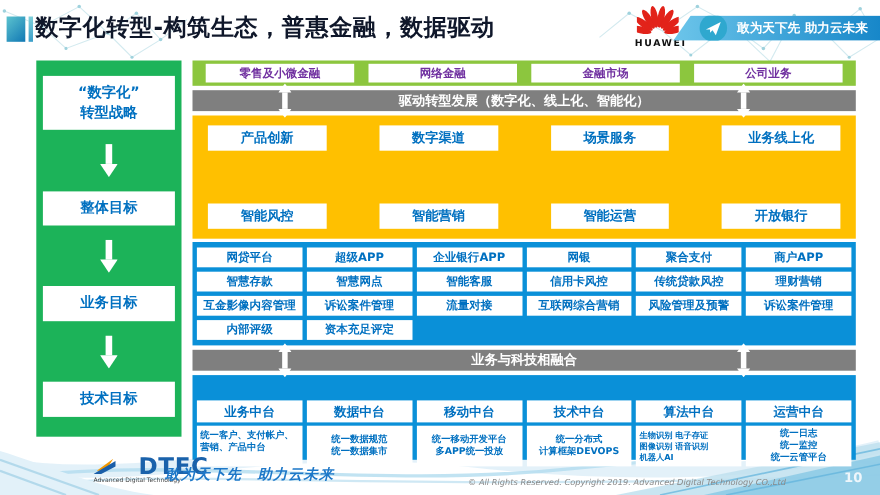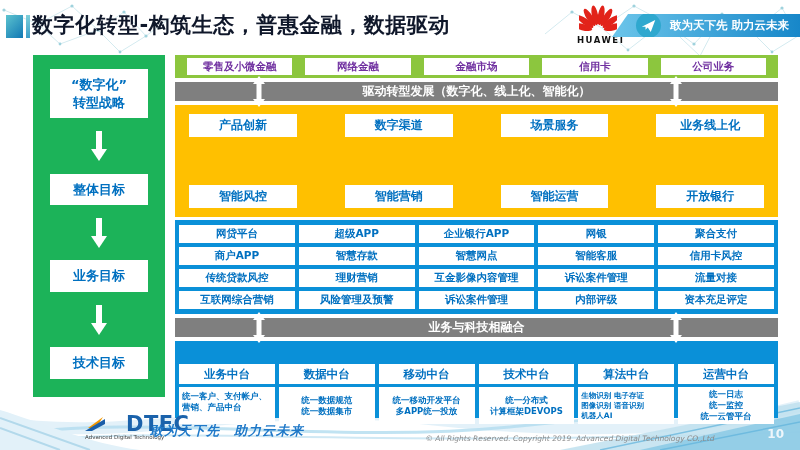--- a/index.html
+++ b/index.html
@@ -25,21 +25,21 @@
     background:linear-gradient(90deg,#6cc5ea,#1787c9);
     clip-path:polygon(16px 0, 100% 0, 100% 100%, 0 100%);
     display:flex; align-items:center; }
   .banner-circle { position:absolute; left:24px; top:-1px; width:25px; height:25px; border-radius:50%;
     background:#2fa8cf; display:flex; align-items:center; justify-content:center; }
   .banner-slogan { margin-left:58px; color:#fff; font-size:11.5px; font-weight:bold; white-space:nowrap; }
 
   
   .sidebar { position:absolute; left:33px; top:55px; width:132px; height:342px; background:#1cb359;
     z-index:2; display:flex; flex-direction:column; align-items:center; padding:14px 0 18px; }
-  .side-box { width:98px; background:#fff; color:#0070c0; font-weight:bold; font-size:13px;
+  .side-box { width:120px; background:#fff; color:#0070c0; font-weight:bold; font-size:13px;
     text-align:center; padding:7px 2px; line-height:1.35; }
   .v-arrow { flex:1; display:flex; align-items:center; justify-content:center; min-height:24px; }
 
   
   .main { position:absolute; left:175px; top:55px; width:603px; z-index:2; }
 
   .biz-row { height:23px; background:#8cc63e; display:flex; gap:13px; padding:3px 12px; }
   .biz-box { flex:1; background:#fff; color:#7030a0; font-weight:bold; font-size:10.5px;
     display:flex; align-items:center; justify-content:center; white-space:nowrap; }
 
@@ -47,21 +47,21 @@
     color:#fff; font-weight:bold; font-size:12px; text-align:center; line-height:19px; }
   .updown { position:absolute; top:-6px; }
   .updown.ul { left:78px; } .updown.ur { right:96px; }
 
   .gold { margin-top:4px; background:#ffc000; padding:9px 14px;
     display:grid; grid-template-columns:repeat(4,1fr); column-gap:26px; row-gap:9px;gap:48px; }
   .gold-box { height:23px; background:#fff; color:#0070c0; font-weight:bold; font-size:12px;
     display:flex; align-items:center; justify-content:center; white-space:nowrap; }
 
   .azure { margin-top:3px; background:#0a90d8; padding:5px 4px;
-    display:grid; grid-template-columns:repeat(5,1fr); gap:4px;text-align:center; }
+    display:grid; grid-template-columns:repeat(6,1fr); gap:4px;text-align:center; }
   .azure-box { height:18px; background:#fff; color:#0070c0; font-weight:bold; font-size:10.5px;
     display:flex; align-items:center; justify-content:center; white-space:nowrap; }
 
   .platforms { margin-top:4px; background:#0a90d8; padding:4px;
     display:grid; grid-template-columns:repeat(6,1fr); column-gap:4px; height:77px; }
   .plat-col { display:flex; flex-direction:column; gap:3px;margin-top:19px; }
   .plat-head { height:20px; background:#fff; color:#0070c0; font-weight:bold; font-size:11.5px;
     display:flex; align-items:center; justify-content:center; white-space:nowrap; }
   .plat-detail { flex:1; background:#fff; color:#0070c0; font-weight:bold; font-size:8.5px;
     line-height:1.3; white-space:pre-line; display:flex; align-items:center; justify-content:center;
@@ -178,21 +178,20 @@
     </div>
     <div class="side-box">技术目标</div>
   </div>
 
   <div class="main">
 
     <div class="biz-row">
       <div class="biz-box">零售及小微金融</div>
       <div class="biz-box">网络金融</div>
       <div class="biz-box">金融市场</div>
-      <div class="biz-box">信用卡</div>
       <div class="biz-box">公司业务</div>
     </div>
 
     <div class="gray-bar">
       <span>驱动转型发展（数字化、线上化、智能化）</span>
       <svg class="updown ul" width="12" height="31">
           <polygon points="6,0 0,8 12,8" fill="#fff"></polygon>
           <rect x="3.5" y="8" width="5" height="15" fill="#fff"></rect>
           <polygon points="0,23 12,23 6,31" fill="#fff"></polygon>
         </svg>

